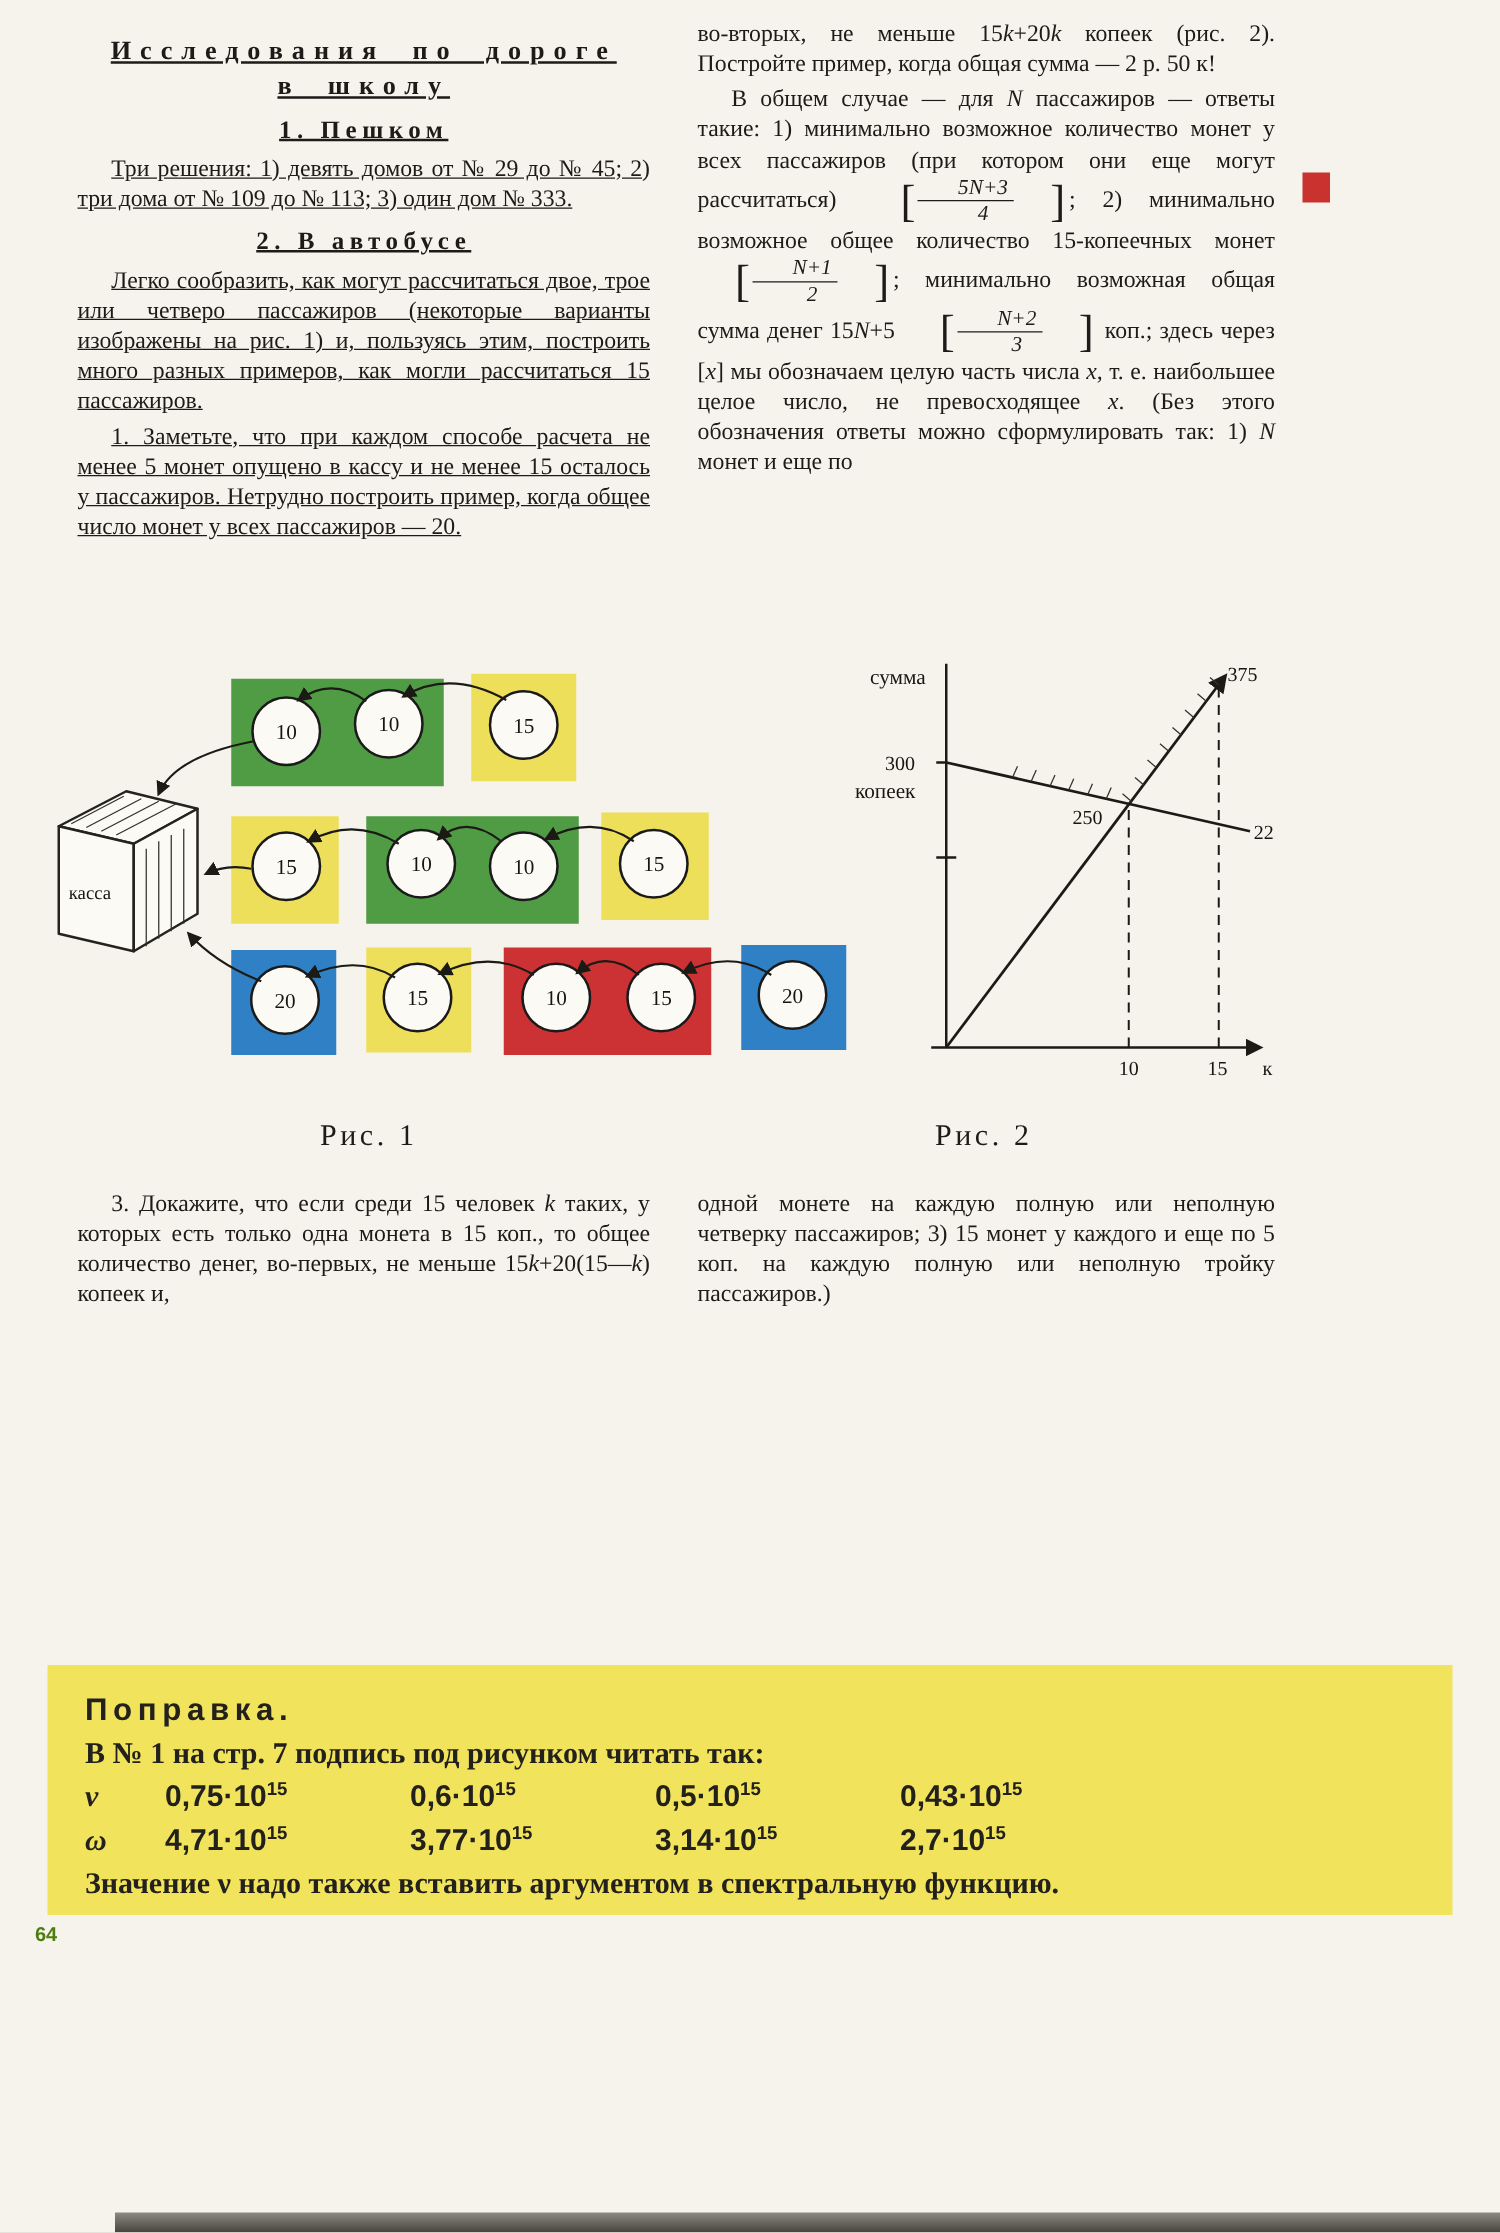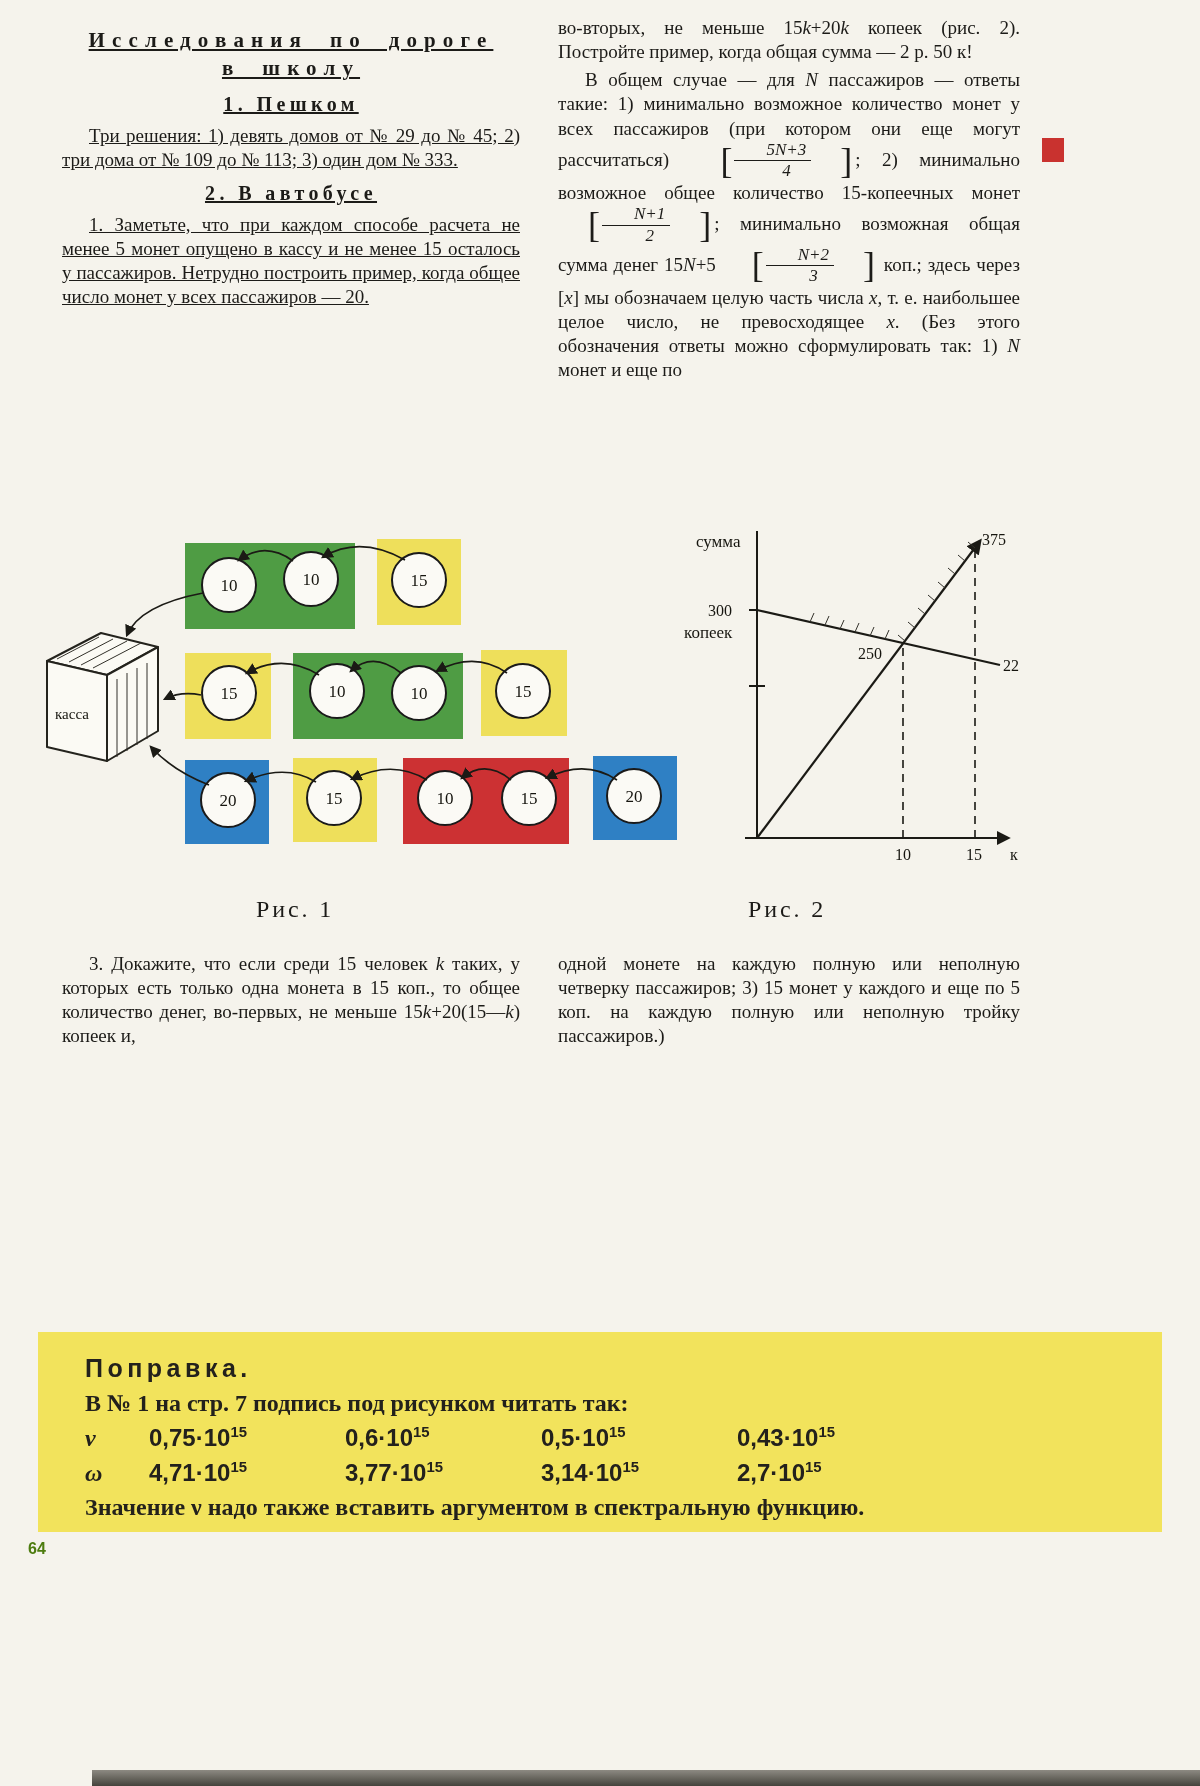--- a/index.html
+++ b/index.html
@@ -46,21 +46,21 @@
   svg .arrow  { fill:none; stroke:#1b1a15; stroke-width:1.7; }
   svg .axis   { stroke:#1b1a15; stroke-width:2; }
   svg .gline  { stroke:#1b1a15; stroke-width:2.2; fill:none; }
   svg .dash   { stroke:#1b1a15; stroke-width:1.6; stroke-dasharray:8 6; }
   svg .glabel { font-family:"Liberation Serif", serif; font-size:16px; fill:#16150f; }
   svg .ylab   { font-family:"Liberation Serif", serif; font-size:17px; fill:#16150f; }
   svg .kassa-label { font-family:"Liberation Serif", serif; font-size:15px; fill:#16150f; }
 
   
   .erratum { position:absolute; left:38px; top:1332px; width:1124px; height:200px;
-             background:#f2e35c; box-sizing:border-box; padding:22px 20px 0 47px;
+             background:#f2e35c; box-sizing:border-box; padding:22px 20px 0 30px;
              font-family:"Liberation Sans", sans-serif; color:#23211c; }
   .err-head  { font-weight:bold; font-size:25px; letter-spacing:0.18em; margin-bottom:7px; }
   .err-line  { font-weight:bold; font-size:24px; margin-bottom:7px;font-family:Liberation Serif, serif; }
   .err-row   { font-weight:bold; font-size:24px; margin-bottom:7px; display:flex; align-items:baseline; }
   .err-label { display:inline-block; width:36px; font-family:"Liberation Serif", serif; font-style:italic; }
   .err-val   { display:inline-block; width:168px;margin-left:28px; }
   .err-val sup { font-size:0.62em; }
 
   .page-number { position:absolute; left:28px; top:1540px; font-family:"Liberation Sans", sans-serif;
                  font-weight:bold; font-size:16px; color:#4d7c0f; }
@@ -76,20 +76,21 @@
   <div class="red-mark"></div>
 
   <div class="col col-left-top">
     <div class="art-title">
       <span>Исследования по дороге</span><br>
       <span>в школу</span>
     </div>
     <div class="sec-head">1. Пешком</div>
     <p class="para ind">Три решения: 1) девять домов от № 29 до № 45; 2) три дома от № 109 до № 113; 3) один дом № 333.</p>
     <div class="sec-head">2. В автобусе</div>
+    <p class="para ind">Легко сообразить, как могут рассчитаться двое, трое или четверо пассажиров (некоторые варианты изображены на рис. 1) и, пользуясь этим, построить много разных примеров, как могли рассчитаться 15 пассажиров.</p>
     <p class="para ind">1. Заметьте, что при каждом способе расчета не менее 5 монет опущено в кассу и не менее 15 осталось у пассажиров. Нетрудно построить пример, когда общее число монет у всех пассажиров — 20.</p>
   </div>
 
   <div class="col col-right-top">
     <p class="para"><span>во-вторых, не меньше 15</span><span class="mi">k</span><span>+20</span><span class="mi">k</span><span> копеек (рис. 2). Постройте пример, когда общая сумма — 2 р. 50 к!</span></p>
     <p class="para ind"><span>В общем случае — для </span><span class="mi">N</span><span> пассажиров — ответы такие: 1) минимально возможное количество монет у всех пассажиров (при котором они еще могут рассчитаться) </span><span class="bfrac">
           <span class="brk">[</span>
           <span class="fr">
             <span class="nu">5N+3</span>
             <span class="de">4</span>

